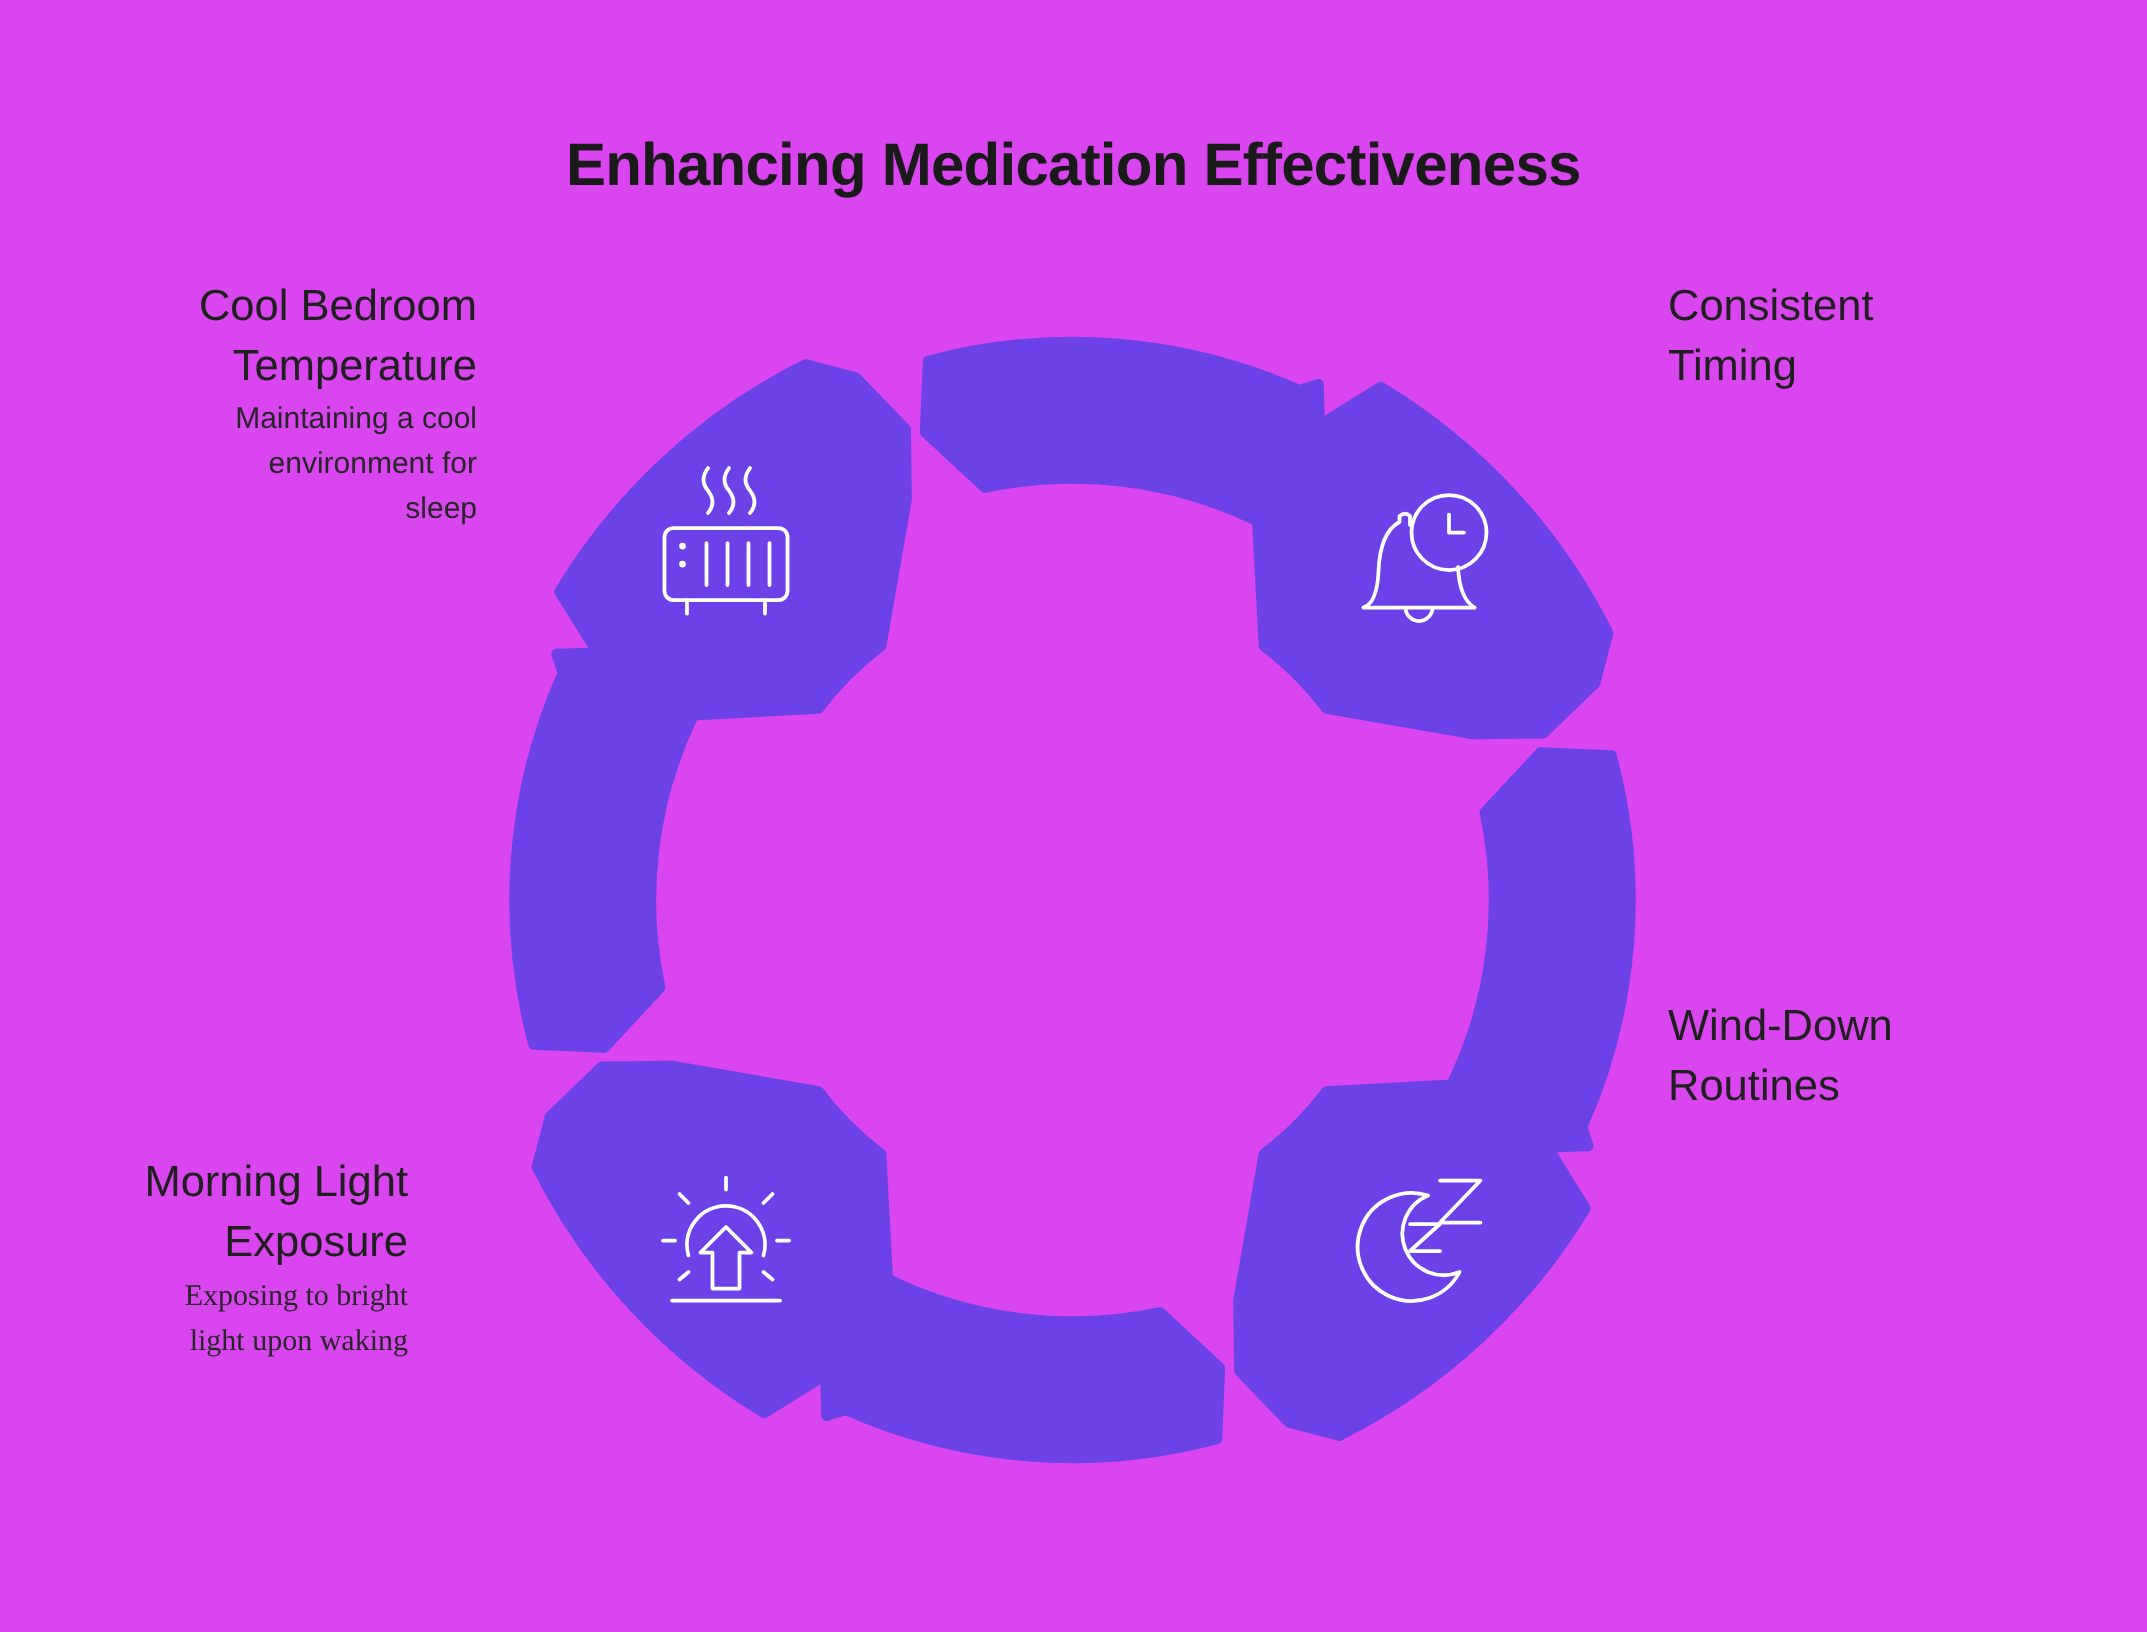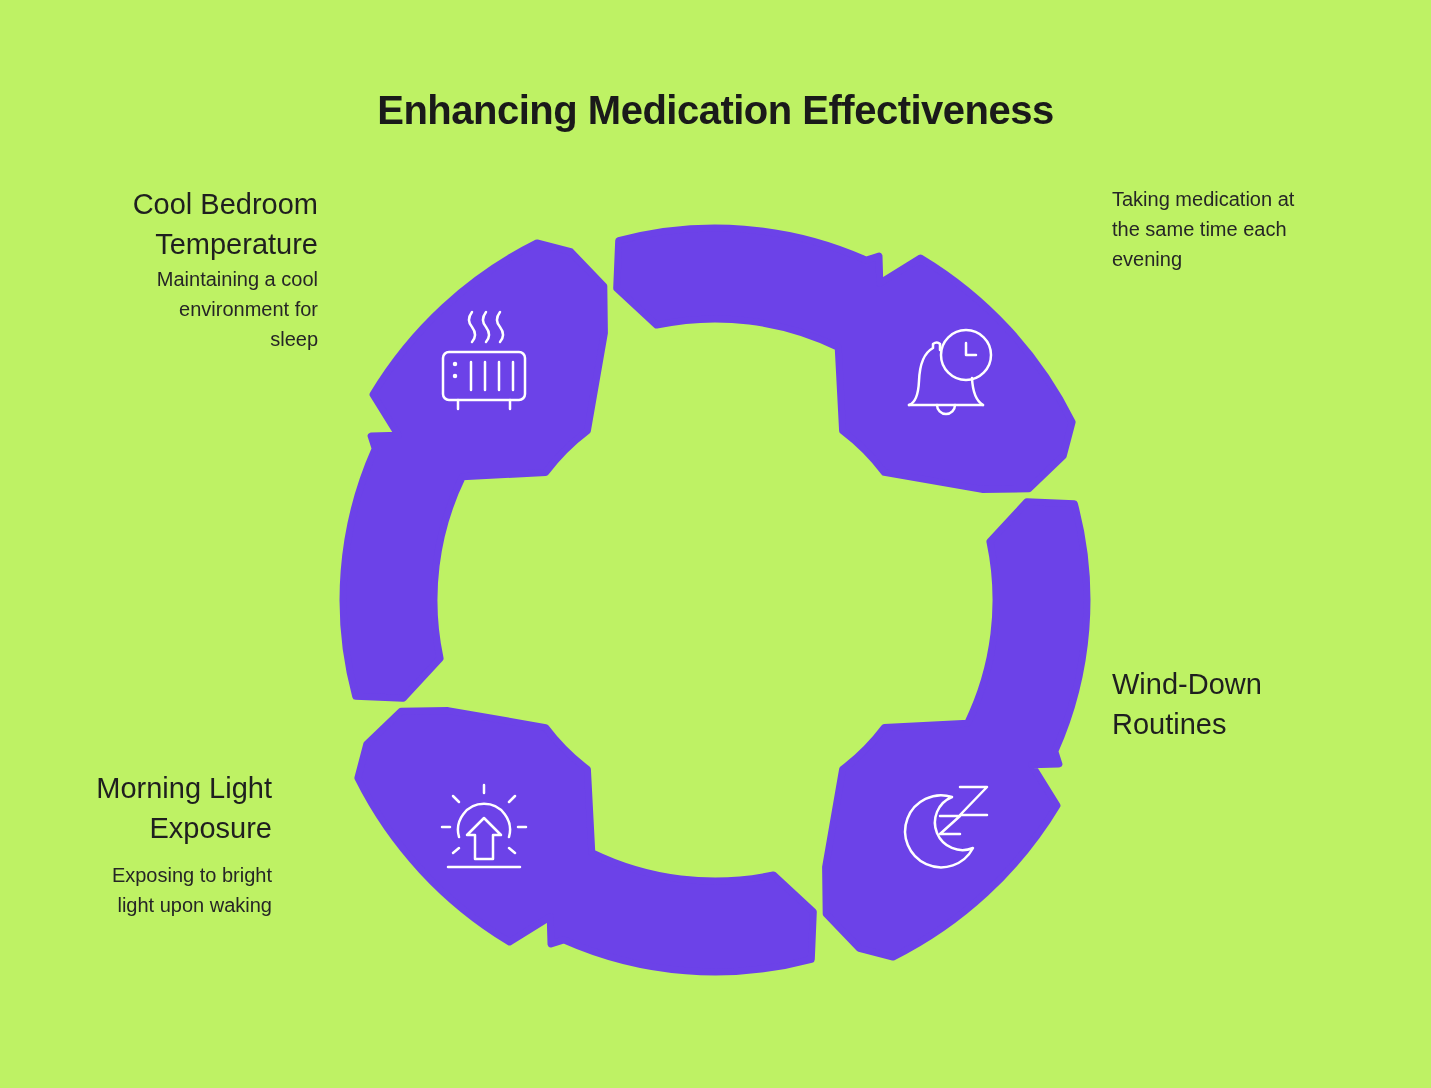--- a/index.html
+++ b/index.html
@@ -21,30 +21,30 @@
   .text-block.align-right{text-align:right;}
   .text-block.align-left{text-align:left;}
   .item-heading{
     font-size:29px;line-height:40px;font-weight:400;
     color:#1f1f1f;white-space:pre-line;
   }
   .item-desc{
     font-size:20px;line-height:30px;
     color:#262626;white-space:pre-line;
   }
-  .text-block.tight .item-desc{margin-top:12px;}
+  .text-block.tight .item-desc{margin-top:1px;font-family:Liberation Serif, serif;}
   #block-tl{right:1113px;top:184px;text-align:right;}
   #block-tr{left:1112px;top:184px;}
   #block-br{left:1112px;top:664px;}
   #block-bl{right:1159px;top:768px;}
 </style>
 </head>
 <body>
 
-<div id="canvas" style="background: #bef264;">
+<div id="canvas" style="background: #d946ef;">
 
   <div class="page-title" style="color: rgb(26, 26, 26);">Enhancing Medication Effectiveness</div>
 
   <svg id="ring-svg" viewBox="0 0 1431 1088">
       <path d="M618.7,240.7 A372,372 0 0 1 866.3,260.2 L879.0,256.1 L879.8,283.3 L920.5,258.0 A399,399 0 0 1 1072.1,422.0 L1063.3,455.7 L1028.9,488.8 L982.0,489.4 L884.3,472.4 A212,212 0 0 0 842.6,430.7 L838.2,347.4 A281,281 0 0 0 656.6,325.1 L616.7,288.1 Z" fill="#6C42E8" stroke="#6C42E8" stroke-width="7" stroke-linejoin="round"></path>
       <path d="M1074.3,503.7 A372,372 0 0 1 1054.8,751.3 L1058.9,764.0 L1031.7,764.8 L1057.0,805.5 A399,399 0 0 1 893.0,957.1 L859.3,948.3 L826.2,913.9 L825.6,867.0 L842.6,769.3 A212,212 0 0 0 884.3,727.6 L967.6,723.2 A281,281 0 0 0 989.9,541.6 L1026.9,501.7 Z" fill="#6C42E8" stroke="#6C42E8" stroke-width="7" stroke-linejoin="round"></path>
       <path d="M811.3,959.3 A372,372 0 0 1 563.7,939.8 L551.0,943.9 L550.2,916.7 L509.5,942.0 A399,399 0 0 1 357.9,778.0 L366.7,744.3 L401.1,711.2 L448.0,710.6 L545.7,727.6 A212,212 0 0 0 587.4,769.3 L591.8,852.6 A281,281 0 0 0 773.4,874.9 L813.3,911.9 Z" fill="#6C42E8" stroke="#6C42E8" stroke-width="7" stroke-linejoin="round"></path>
       <path d="M355.7,696.3 A372,372 0 0 1 375.2,448.7 L371.1,436.0 L398.3,435.2 L373.0,394.5 A399,399 0 0 1 537.0,242.9 L570.7,251.7 L603.8,286.1 L604.4,333.0 L587.4,430.7 A212,212 0 0 0 545.7,472.4 L462.4,476.8 A281,281 0 0 0 440.1,658.4 L403.1,698.3 Z" fill="#6C42E8" stroke="#6C42E8" stroke-width="7" stroke-linejoin="round"></path>
       <g transform="translate(484,369)" fill="none" stroke="#FFFFFF" stroke-width="2.5" stroke-linecap="round" stroke-linejoin="round">
     <rect x="-41" y="-17" width="82" height="48" rx="6"></rect>
@@ -89,23 +89,22 @@
 
   <div id="block-tl" class="text-block align-right">
     <div class="item-heading" style="color: rgb(31, 31, 31);">Cool Bedroom
 Temperature</div>
     <div class="item-desc" style="color: rgb(38, 38, 38);">Maintaining a cool
 environment for
 sleep</div>
   </div>
 
   <div id="block-tr" class="text-block align-left">
-    <div class="item-desc" style="color: rgb(38, 38, 38);">Taking medication at
-the same time each
-evening</div>
+    <div class="item-heading" style="color: rgb(31, 31, 31);">Consistent
+Timing</div>
   </div>
 
   <div id="block-br" class="text-block align-left">
     <div class="item-heading" style="color: rgb(31, 31, 31);">Wind-Down
 Routines</div>
   </div>
 
   <div id="block-bl" class="text-block align-right tight">
     <div class="item-heading" style="color: rgb(31, 31, 31);">Morning Light
 Exposure</div>

